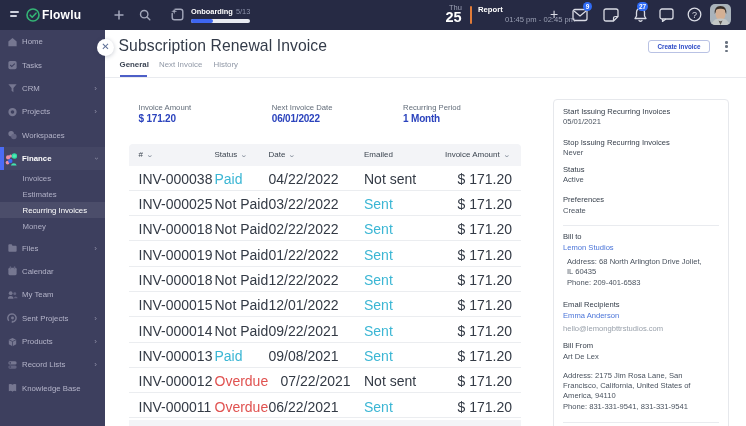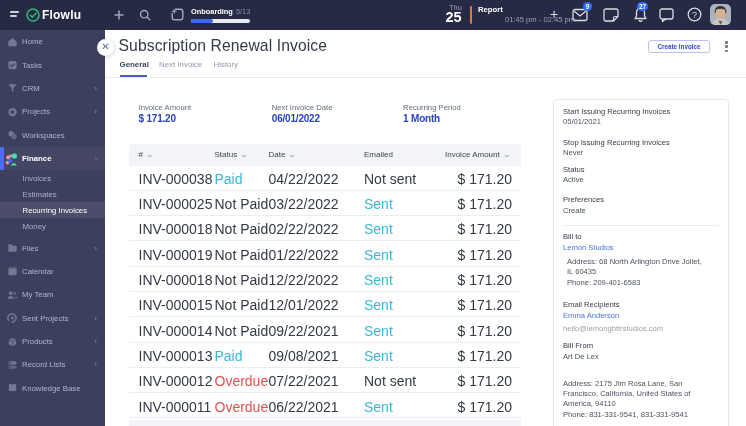--- a/index.html
+++ b/index.html
@@ -155,21 +155,21 @@
   <div class="trow">
       <div class="td" style="left:10px;">INV-000013</div>
       <div class="td teal" style="left:86px;">Paid</div>
       <div class="td" style="left:140px;">09/08/2021</div>
       <div class="td teal" style="left:235.5px;">Sent</div>
       <div class="td amt">$ 171.20</div>
     </div>
   <div class="trow">
       <div class="td" style="left:10px;">INV-000012</div>
       <div class="td red" style="left:86px;">Overdue</div>
-      <div class="td" style="left:140px;">07/22/2021</div>
+      <div class="td" style="left:152px;">07/22/2021</div>
       <div class="td" style="left:235.5px;">Not sent</div>
       <div class="td amt">$ 171.20</div>
     </div>
   <div class="trow">
       <div class="td" style="left:10px;">INV-000011</div>
       <div class="td red" style="left:86px;">Overdue</div>
       <div class="td" style="left:140px;">06/22/2021</div>
       <div class="td teal" style="left:235.5px;">Sent</div>
       <div class="td amt">$ 171.20</div>
     </div>
@@ -205,21 +205,21 @@
     </div>
   <div class="grp" style="margin-top:11.6px;">
       <div class="l1">Email Recipients</div>
       <div class="l2 link">Emma Anderson</div>
       <div class="l2 gray" style="margin-top:3px;">hello@lemongbttrstudios.com</div>
     </div>
   <div class="grp" style="margin-top:7.1px;">
       <div class="l1">Bill From</div>
       <div class="l2">Art De Lex</div>
     </div>
-  <div class="grp" style="margin-top:17px;">
+  <div class="grp" style="margin-top:9px;">
       <div class="l2">Address: 2175 Jim Rosa Lane, San<br>Francisco, California, United States of<br>America, 94110</div>
       <div class="l2">Phone: 831-331-9541, 831-331-9541</div>
     </div>
   <div class="div" style="margin-top:9.6px;"></div>
 </div>
 
 <div id="sidebar">
   <div class="sb-item">
       <svg class="ic" viewBox="0 0 12 12">
         <path d="M1.5 5.5 L6 1.5 L10.5 5.5 L10.5 10.5 L1.5 10.5 Z" fill="#c6c6d8"></path>

